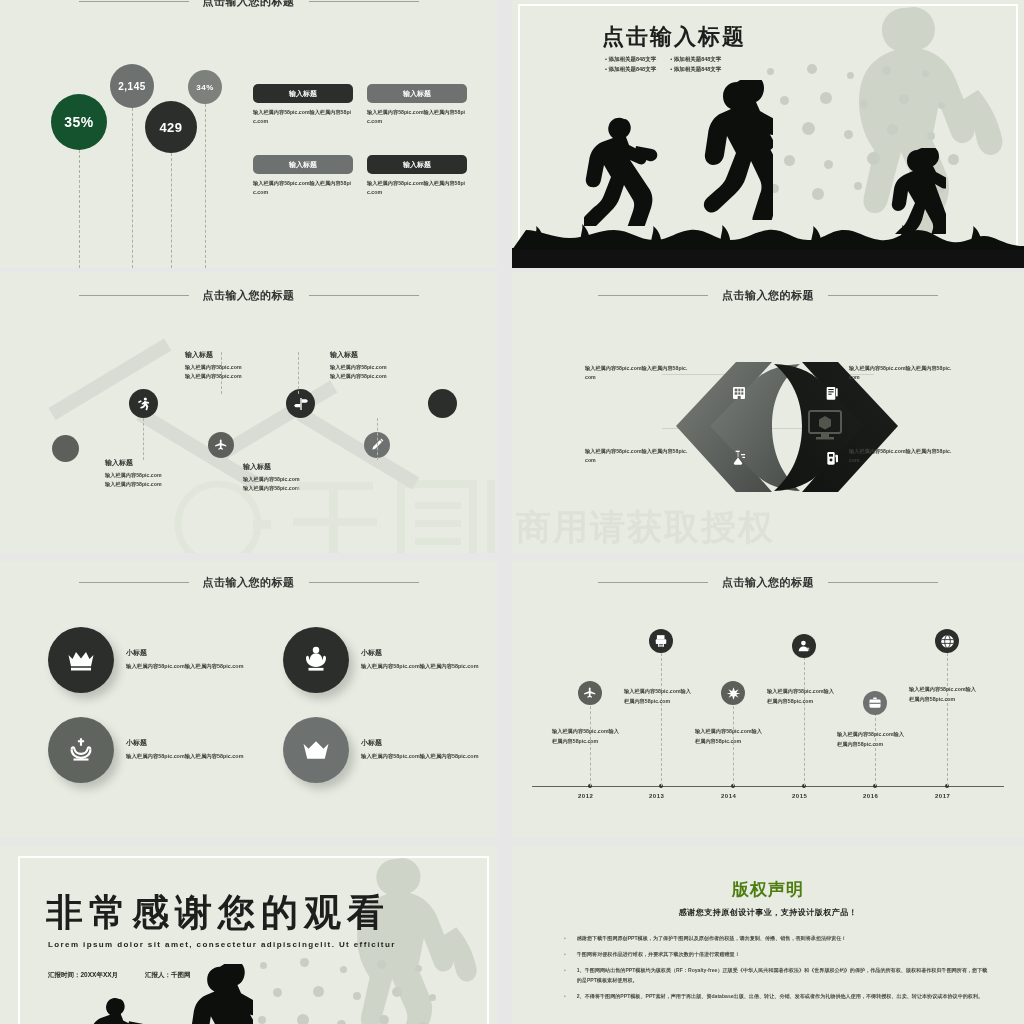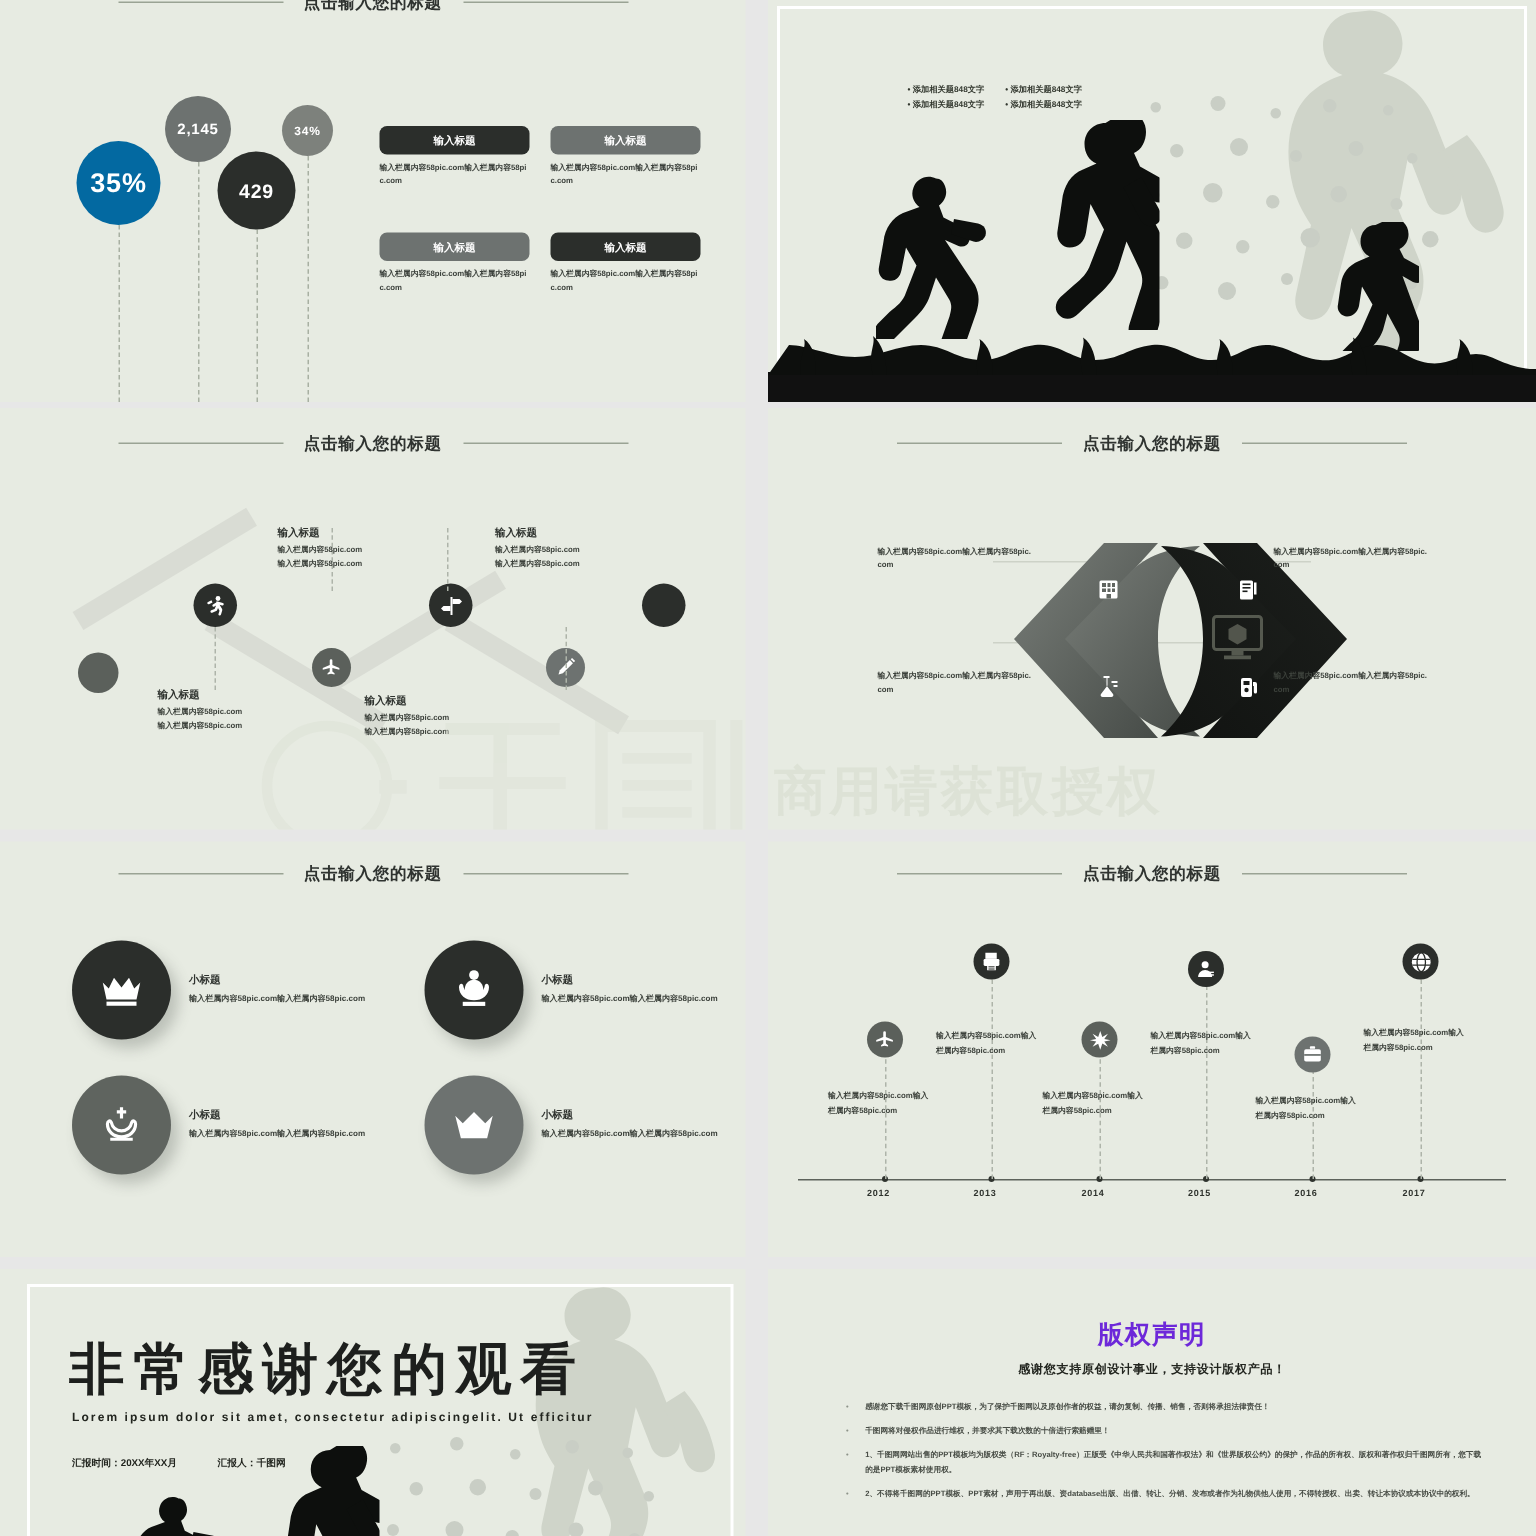--- a/index.html
+++ b/index.html
@@ -125,21 +125,21 @@
   .tl-dot { position: absolute; width: 4px; height: 4px; border-radius: 50%; background: #2f332e; }
   .tl-year { position: absolute; font-size: 6px; font-weight: bold; color: #2f332e; letter-spacing: .5px; }
   .tl-stem { position: absolute; border-left: 1px dashed #aeb4a9; }
   .tl-node { position: absolute; width: 24px; height: 24px; border-radius: 50%;
     display: flex; align-items: center; justify-content: center; color: #fff; }
   .tl-body { position: absolute; width: 72px; font-size: 5.2px; line-height: 1.85;
     color: #3c413b; font-weight: bold; word-break: break-all; }
 
   
   .cp-title { position: absolute; left: 0; right: 0; text-align: center;
-    font-size: 17px; font-weight: bold; color: #6d28d9; letter-spacing: 1px; }
+    font-size: 17px; font-weight: bold; color: #4d7c0f; letter-spacing: 1px; }
   .cp-sub { position: absolute; left: 0; right: 0; text-align: center;
     font-size: 8px; font-weight: bold; color: #22251f; letter-spacing: .5px; }
   .cp-list { position: absolute; left: 52px; right: 34px; }
   .cp-li { display: flex; gap: 11px; margin-bottom: 6px; }
   .cp-li .bul { color: #8d9389; font-size: 5px; line-height: 1.9; }
   .cp-li .tx { font-size: 5.1px; line-height: 1.95; color: #474c45; font-weight: bold; }
 
   svg { display: block; }
 </style>
 </head>
@@ -152,21 +152,21 @@
       <span class="rule"></span>
       <span class="t">点击输入您的标题</span>
       <span class="rule"></span>
     </div>
 
     <div class="bstem" style="left:79px;  top:170px; height:118px;"></div>
     <div class="bstem" style="left:132px; top:128px; height:160px;"></div>
     <div class="bstem" style="left:171px; top:173px; height:115px;"></div>
     <div class="bstem" style="left:205px; top:124px; height:164px;"></div>
 
-    <div class="balloon" style="left:51px;  top:114px; width:56px; height:56px; background:#0369a1; font-size:18px;">
+    <div class="balloon" style="left:51px;  top:114px; width:56px; height:56px; background:#14532d; font-size:14px;">
       <span>35%</span>
     </div>
     <div class="balloon" style="left:110px; top:84px; width:44px; height:44px; background:#6d7270; font-size:10px;">
       <span>2,145</span>
     </div>
     <div class="balloon" style="left:145px; top:121px; width:52px; height:52px; background:#2b2e2b; font-size:13px;">
       <span>429</span>
     </div>
     <div class="balloon" style="left:188px; top:90px; width:34px; height:34px; background:#7d817c; font-size:8px;">
       <span>34%</span>
@@ -221,20 +221,21 @@
       <i style="left:105px; top:92px; width:13px; height:13px;"></i>
       <i style="left:148px; top:100px;width:9px;  height:9px;"></i>
       <i style="left:186px; top:94px; width:11px; height:11px;"></i>
       <i style="left:8px;   top:124px;width:9px;  height:9px;"></i>
       <i style="left:50px;  top:128px;width:12px; height:12px;"></i>
       <i style="left:92px;  top:122px;width:8px;  height:8px;"></i>
       <i style="left:134px; top:130px;width:10px; height:10px;"></i>
       <i style="left:174px; top:124px;width:9px;  height:9px;"></i>
     </div>
 
+    <div class="hero-title" style="left:90px; top:42px; font-size:22px;">点击输入标题</div>
     <div class="hero-bullets" style="left:93px; top:76px;">
       <span>添加相关题848文字</span>
       <span>添加相关题848文字</span>
       <span>添加相关题848文字</span>
       <span>添加相关题848文字</span>
     </div>
 
     <svg style="position:absolute; left:72px; top:136px;" width="75" height="110" viewBox="0 0 75 110">
       <g fill="#0d0f0d">
         <path d="M40 3c-6-3-13 0-15 6-2 5 0 10 4 13l-11 4C11 29 6 36 5 45L2 62c-1 5 2 9 6 9 5 1 8-2 9-7l3-15 7 12-7 18c-2 6-6 9-11 13l-8 8c-3 4-3 8 0 11 3 3 8 3 11-1l14-14c5-5 8-9 10-15l4-12 9 15c2 4 1 7 0 11l-6 17c-1 5 1 9 6 10 5 1 9-2 10-7l8-23c2-7 2-12-1-18L46 44l9 4c3 1 6 0 7-3 2-4 0-8-3-9l-14-7-3-8c4-3 6-8 4-13-1-3-3-5-6-5z"></path>

